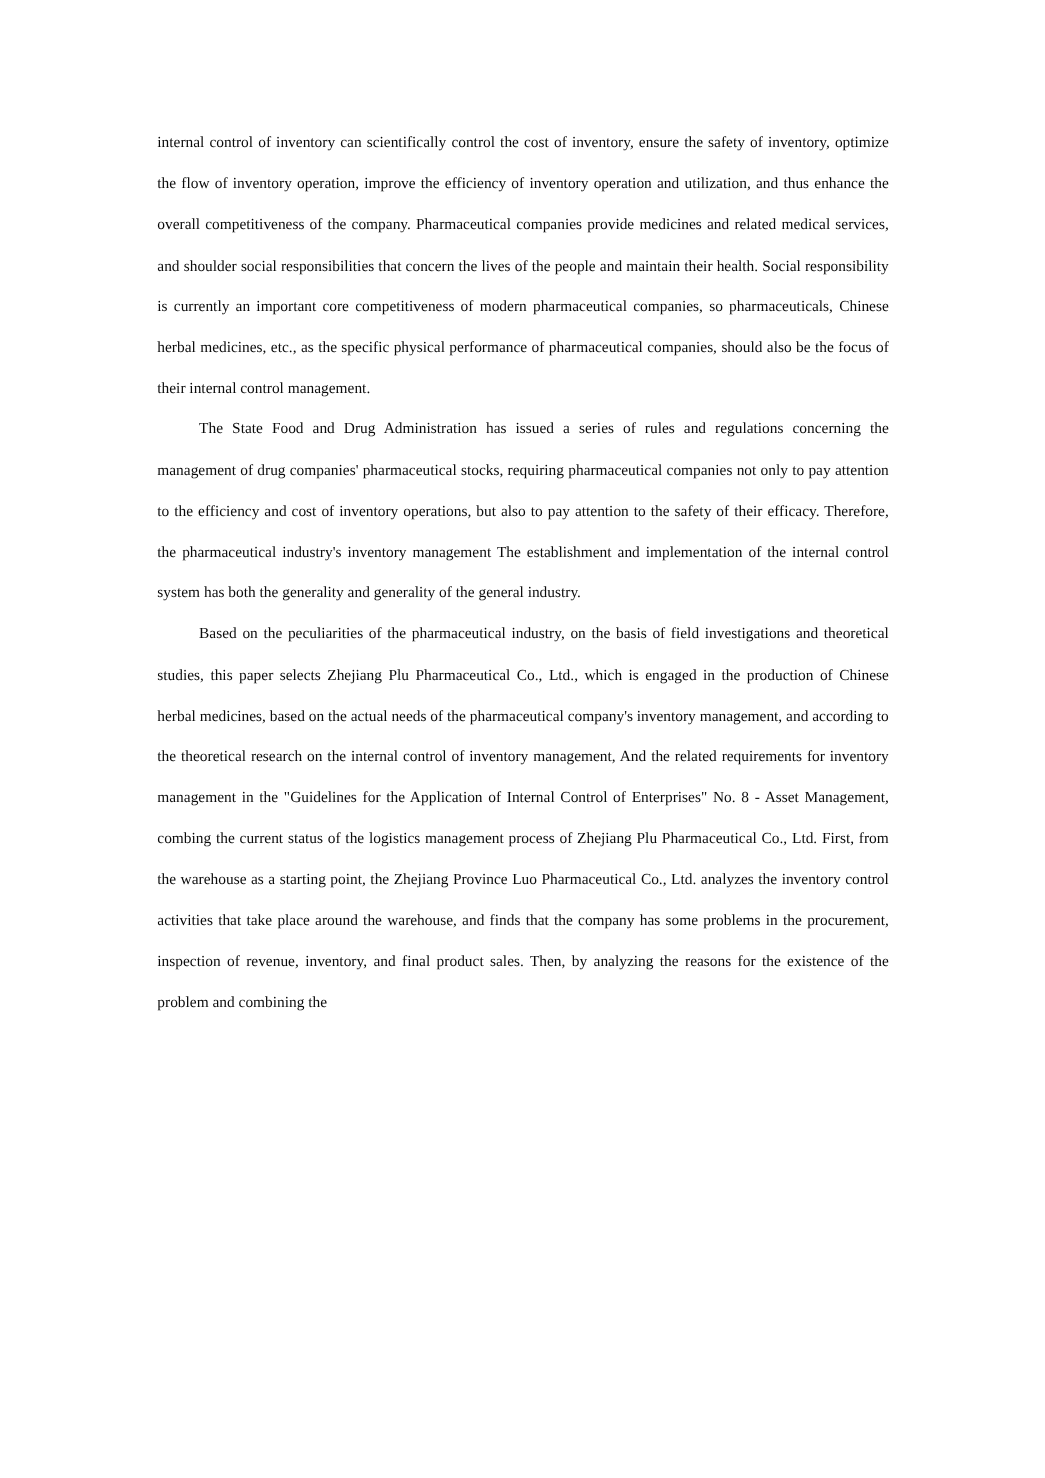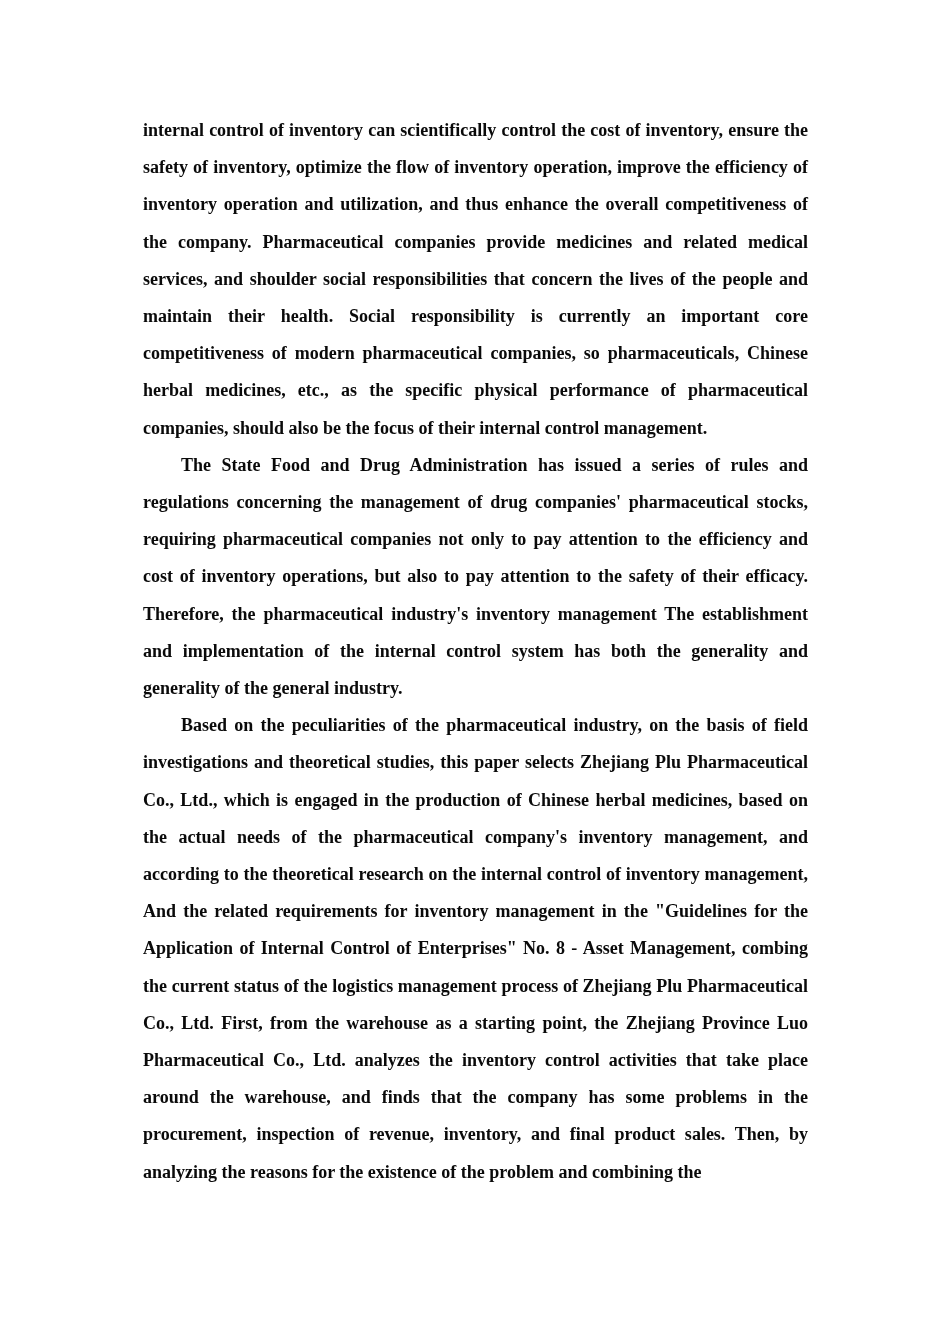--- a/index.html
+++ b/index.html
@@ -22,29 +22,28 @@
     box-sizing: border-box;
   }
   .text-column {
     position: absolute;
     left: 143px;
     top: 112px;
     width: 665px;
   }
   .para {
     margin: 0;
-    font-size: 18px;
+    font-size: 14px;
     line-height: 37.2px;
     text-align: justify;
     text-justify: inter-word;
     -webkit-hyphens: none;
     hyphens: none;
     word-spacing: 0px;
     color: #0a0a0a;
-    font-weight: bold;
   }
   .para.indent {
     text-indent: 38px;
   }
   
   .para.clipped {
     overflow: hidden;
   }
 </style>
 </head>

